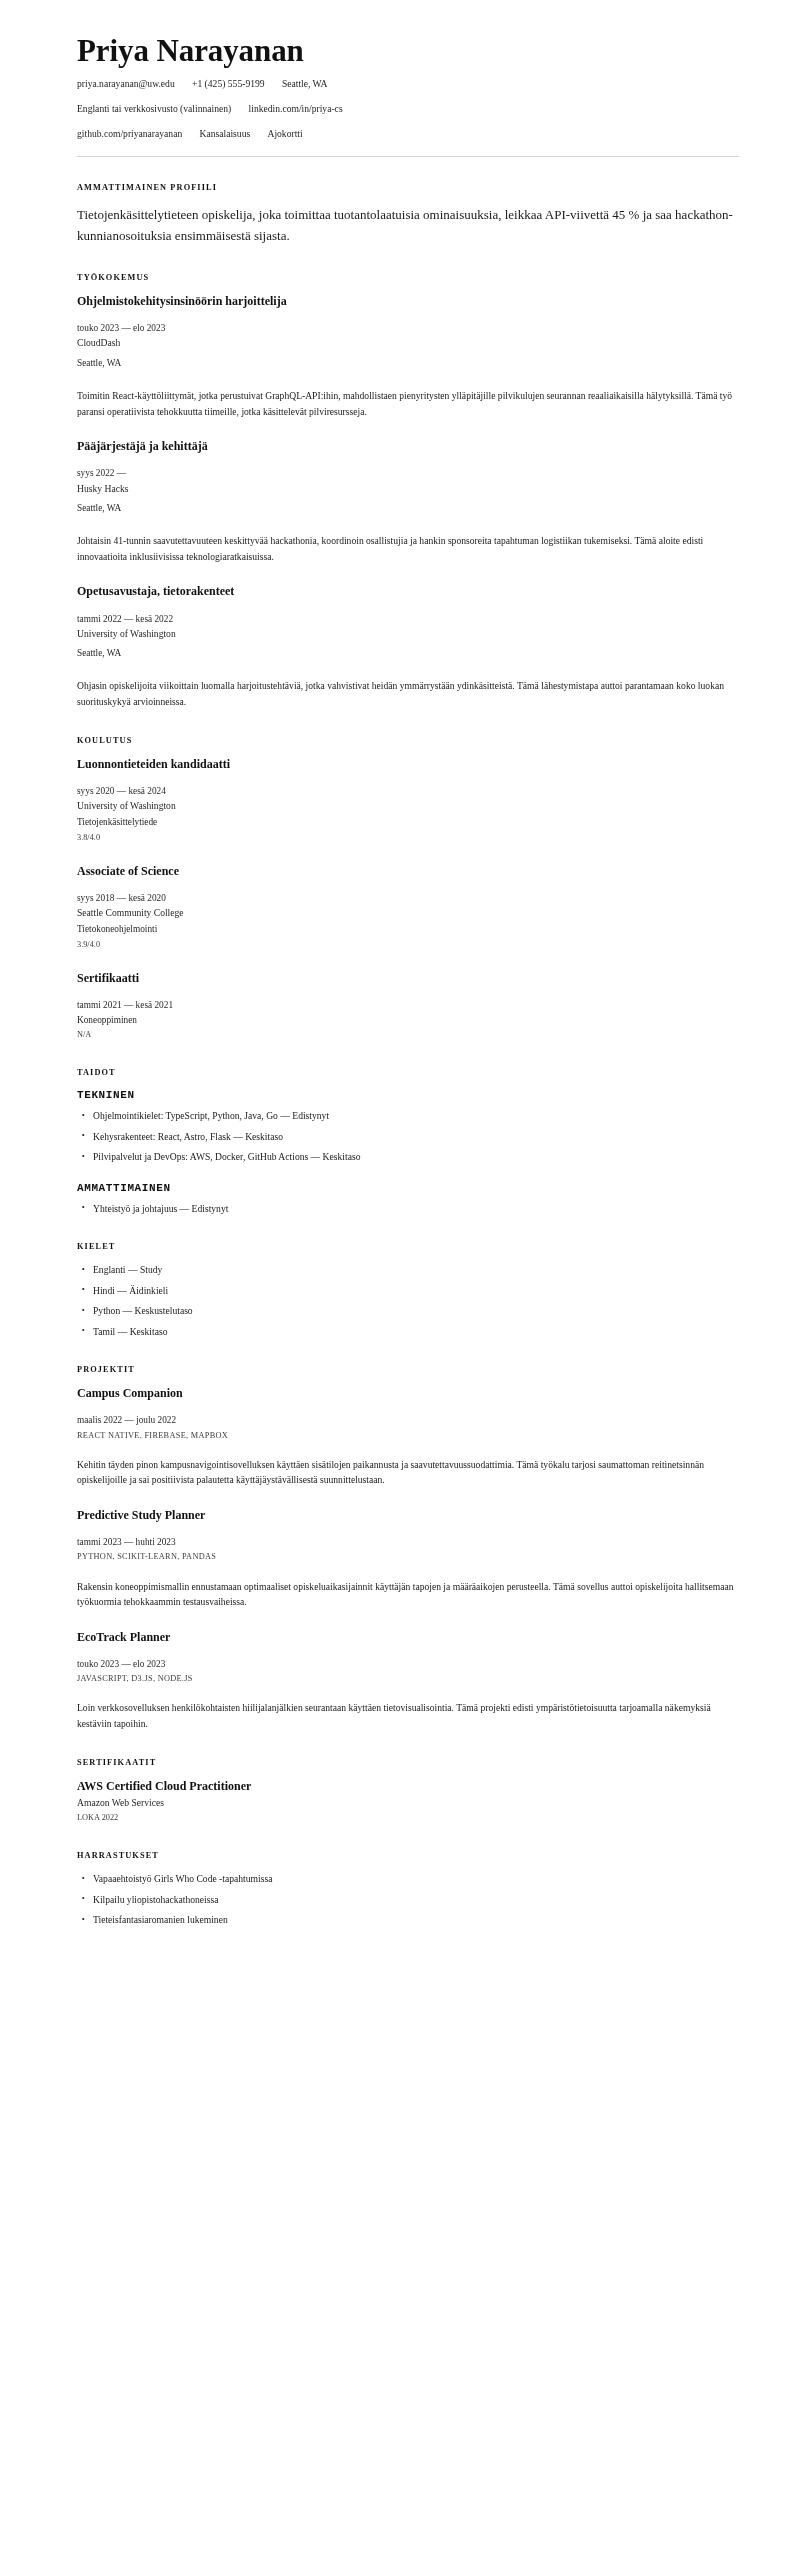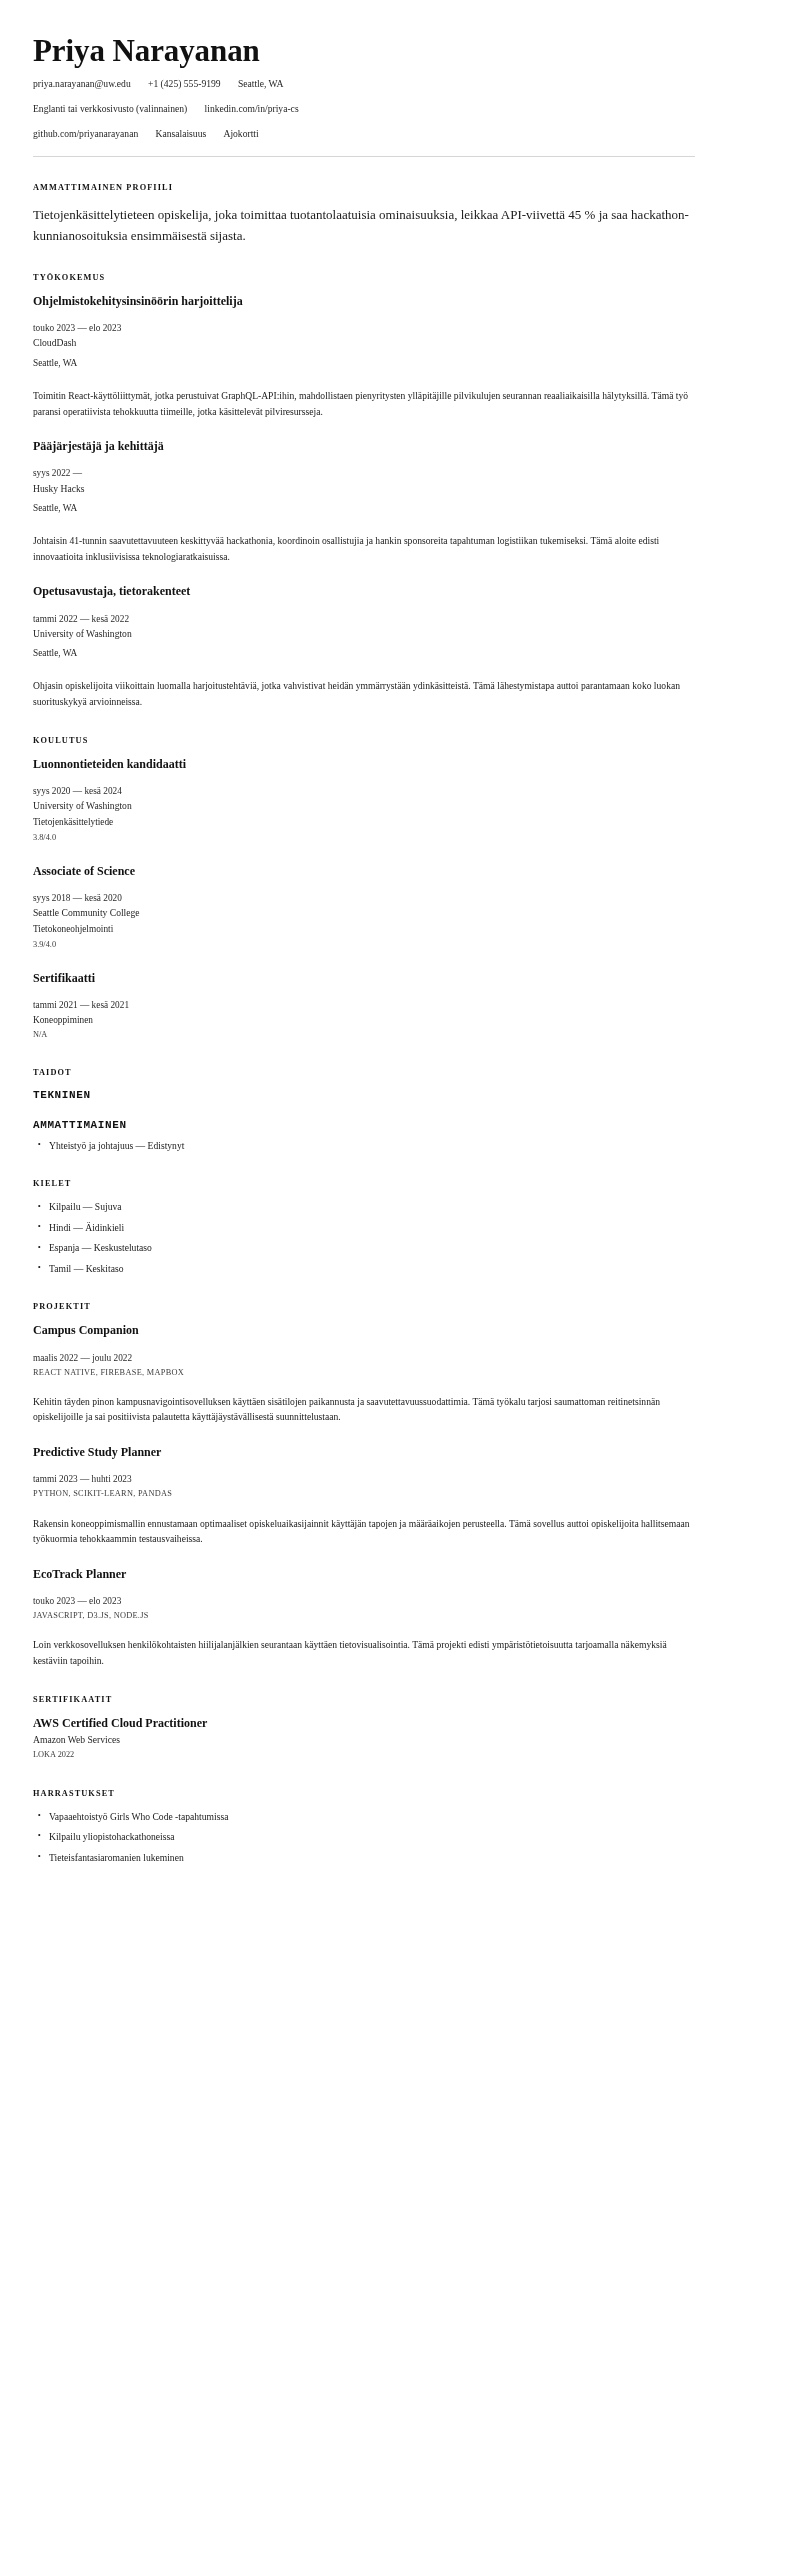--- a/index.html
+++ b/index.html
@@ -12,20 +12,21 @@
     width: 797px;
     min-height: 2576px;
     font-family: "Liberation Serif", "DejaVu Serif", serif;
     color: #1a1a1a;
     -webkit-font-smoothing: antialiased;
   }
   .page {
     width: 728px;
     box-sizing: border-box;
     padding: 35px 33px 26.6px 33px;
+    margin-left: 44px;
   }
 
   
   .name {
     font-size: 31px;
     font-weight: bold;
     letter-spacing: -0.1px;
     line-height: 1.05;
     margin: 0 0 9.3px 0;
     color: #111111;
@@ -264,33 +265,38 @@
       </div>
       <div class="entry-line">Koneoppiminen</div>
       <div class="entry-score">N/A</div>
     </div>
   </section>
 
   <section class="section">
     <h2 class="section-title">TAIDOT</h2>
 
     <h3 class="subsection-title first">TEKNINEN</h3>
+    <ul class="bullets">
+      <li>Ohjelmointikielet: TypeScript, Python, Java, Go — Edistynyt</li>
+      <li>Kehysrakenteet: React, Astro, Flask — Keskitaso</li>
+      <li>Pilvipalvelut ja DevOps: AWS, Docker, GitHub Actions — Keskitaso</li>
+    </ul>
 
     <h3 class="subsection-title">AMMATTIMAINEN</h3>
     <ul class="bullets">
       <li>Yhteistyö ja johtajuus — Edistynyt</li>
     </ul>
   </section>
 
   <section class="section">
     <h2 class="section-title">KIELET</h2>
     <ul class="bullets">
-      <li>Kilpailu — Sujuva</li>
+      <li>Englanti — Study</li>
       <li>Hindi — Äidinkieli</li>
-      <li>Espanja — Keskustelutaso</li>
+      <li>Python — Keskustelutaso</li>
       <li>Tamil — Keskitaso</li>
     </ul>
   </section>
 
   <section class="section">
     <h2 class="section-title">PROJEKTIT</h2>
 
     <div class="entry">
       <div class="entry-head">
         <div class="entry-title">Campus Companion</div>

